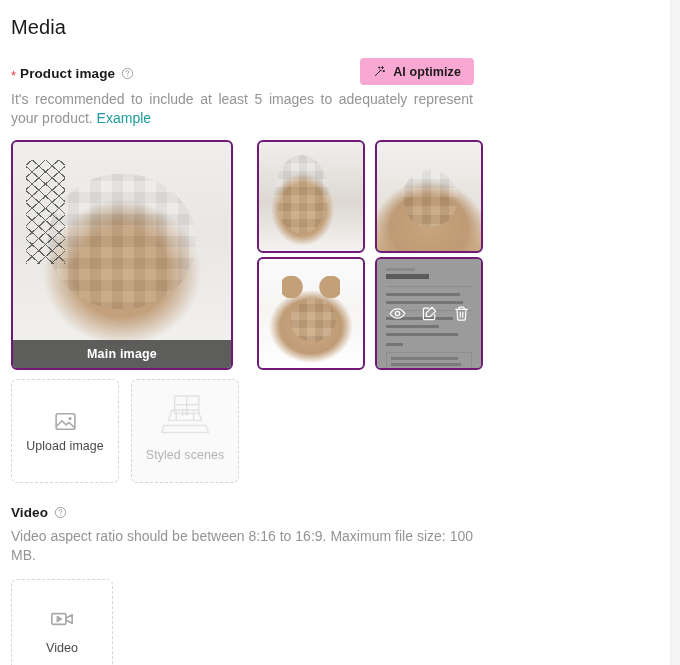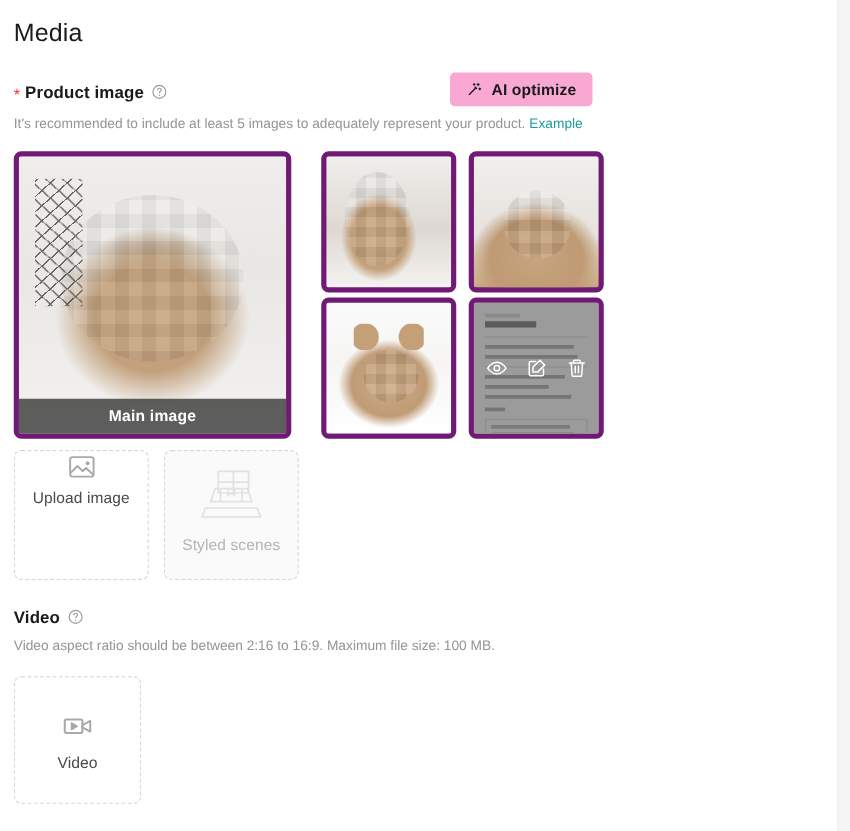--- a/index.html
+++ b/index.html
@@ -88,21 +88,21 @@
     font-size: 12.5px;
     font-weight: 700;
     color: #1a1a1a;
     cursor: pointer;
     letter-spacing: .1px;
   }
   .ai-btn .wand { display: inline-flex; align-items: center; color: #111; }
 
   .field-desc {
     width: 462px;
-    font-size: 11px;
+    font-size: 14px;
     line-height: 19px;
     color: #949494;
     text-align: justify;
     text-justify: inter-word;
     margin-bottom: 12px;
   }
   .field-desc .example-link {
     color: #1f9c9c;
     text-decoration: none;
     cursor: pointer;
@@ -111,24 +111,24 @@
   
   .media-grid {
     position: relative;
     width: 462px;
     height: 230px;
     margin-bottom: 9px;
   }
 
   .thumb {
     position: absolute;
-    border: 4px solid #701a75;
+    border: 2px solid #701a75;
     border-radius: 6px;
     overflow: hidden;
-    background: #701a75;
+    background: #0369a1;
     cursor: pointer;
   }
   .thumb .pic { position: absolute; inset: 0; }
 
   .thumb-main { left: 0;   top: 0;   width: 222px; height: 230px; }
   .thumb-2    { left: 246px; top: 0;   width: 108px; height: 113px; }
   .thumb-3    { left: 364px; top: 0;   width: 108px; height: 113px; }
   .thumb-4    { left: 246px; top: 117px; width: 108px; height: 113px; }
   .thumb-5    { left: 364px; top: 117px; width: 108px; height: 113px; }
 
@@ -259,20 +259,21 @@
   }
   .ph-card {
     width: 108px;
     height: 104px;
     border: 1px dashed #d6d6d6;
     border-radius: 6px;
     background: #ffffff;
     display: flex;
     flex-direction: column;
     align-items: center;
+    justify-content: center;
     gap: 5px;
     cursor: pointer;
   }
   .ph-card.tinted { background: #fafafa; }
   .ph-card .ph-label {
     font-size: 12.4px;
     color: #4a4a4a;
     letter-spacing: .1px;
   }
   .ph-card.tinted .ph-label { color: #b4b4b4; }
@@ -442,21 +443,21 @@
     <span class="field-label">Video</span>
     <span class="help-icon">
       <svg width="13" height="13" viewBox="0 0 24 24" fill="none" stroke="currentColor" stroke-width="1.7">
         <circle cx="12" cy="12" r="9.5"></circle>
         <path d="M9.3 9.1c.2-1.5 1.4-2.4 2.8-2.4 1.5 0 2.7 1 2.7 2.4 0 1.6-1.6 1.9-2.2 2.8-.3.4-.3.9-.3 1.4" stroke-linecap="round"></path>
         <circle cx="12.2" cy="17" r="1" fill="currentColor" stroke="none"></circle>
       </svg>
     </span>
   </div>
 
-  <p class="field-desc" style="margin-bottom:14px">Video aspect ratio should be between 2:16 to 16:9. Maximum file size: 100 MB.</p>
+  <p class="field-desc" style="margin-bottom:14px">Video aspect ratio should be between 8:16 to 16:9. Maximum file size: 100 MB.</p>
 
   <div class="video-card">
     <span class="ph-art">
       <svg width="26" height="26" viewBox="0 0 24 24" fill="none" stroke="currentColor" stroke-width="1.5" stroke-linejoin="round">
         <rect x="2.6" y="7" width="13" height="10" rx="1.3"></rect>
         <path d="M15.6 11.1 21.4 8v8l-5.8-3.1Z"></path>
         <path d="M7.6 9.6 11.6 12l-4 2.4Z" fill="currentColor" stroke-width="1.2"></path>
       </svg>
     </span>
     <span class="ph-label">Video</span>

